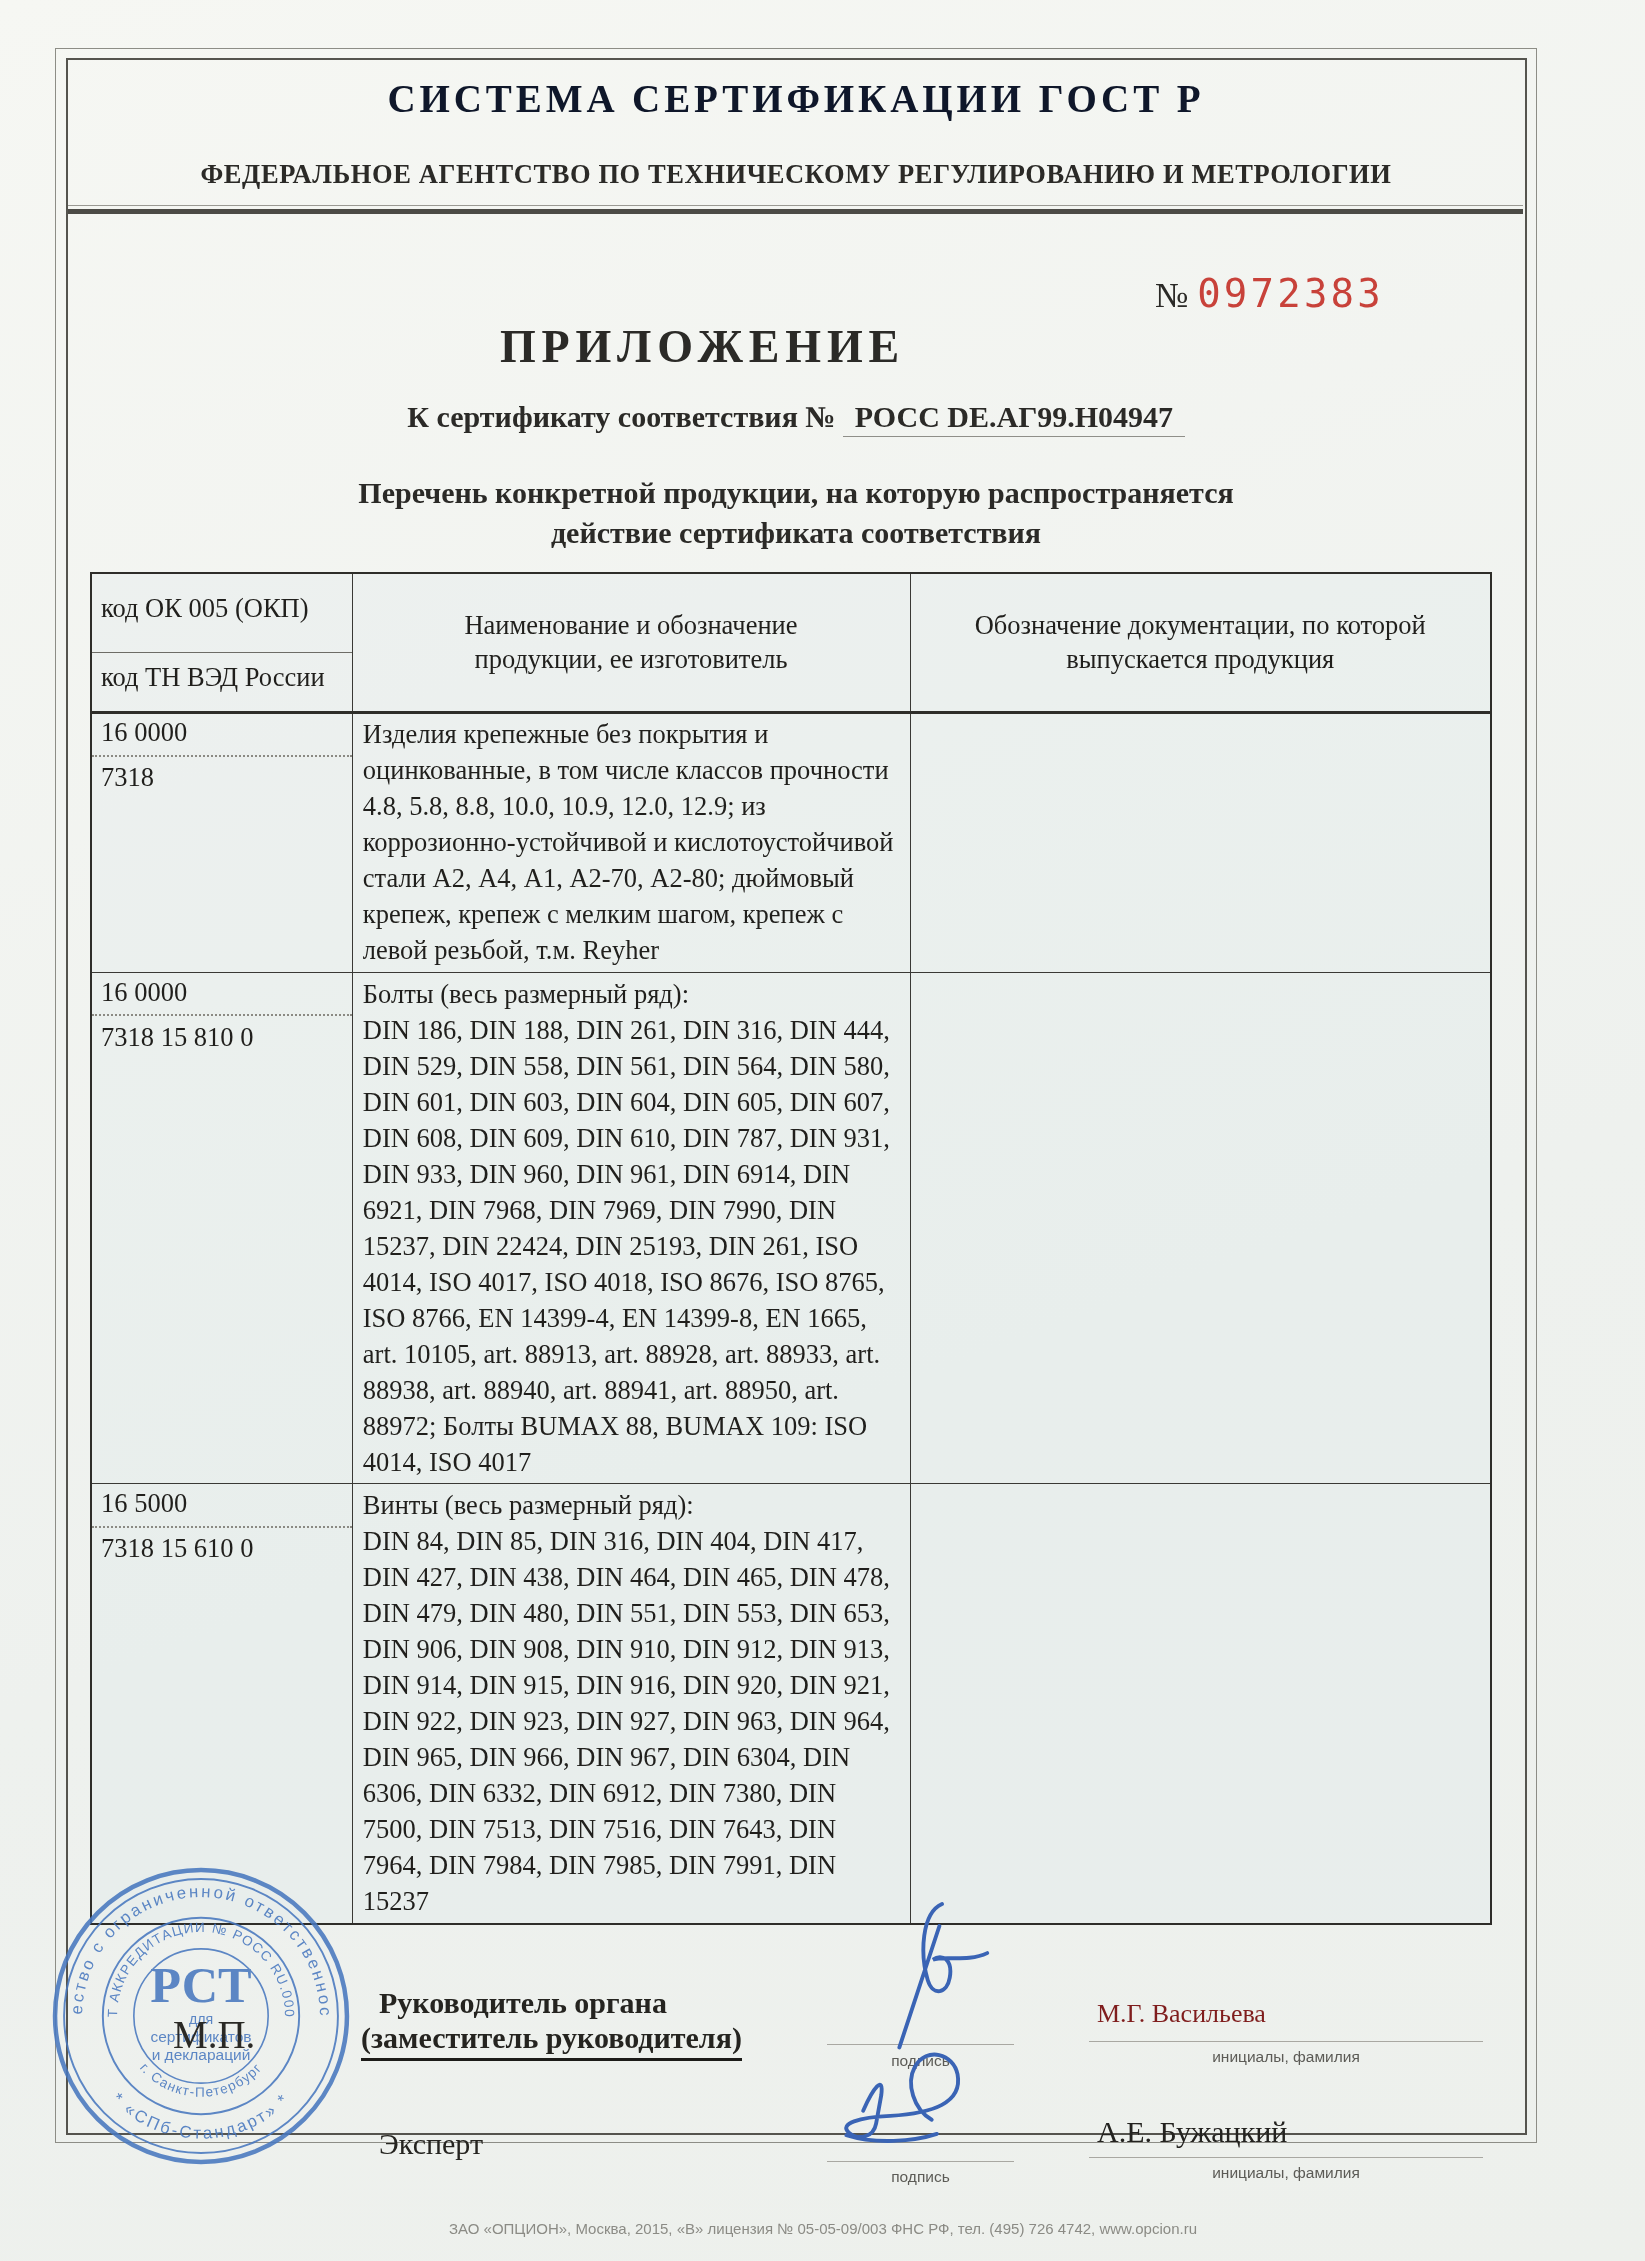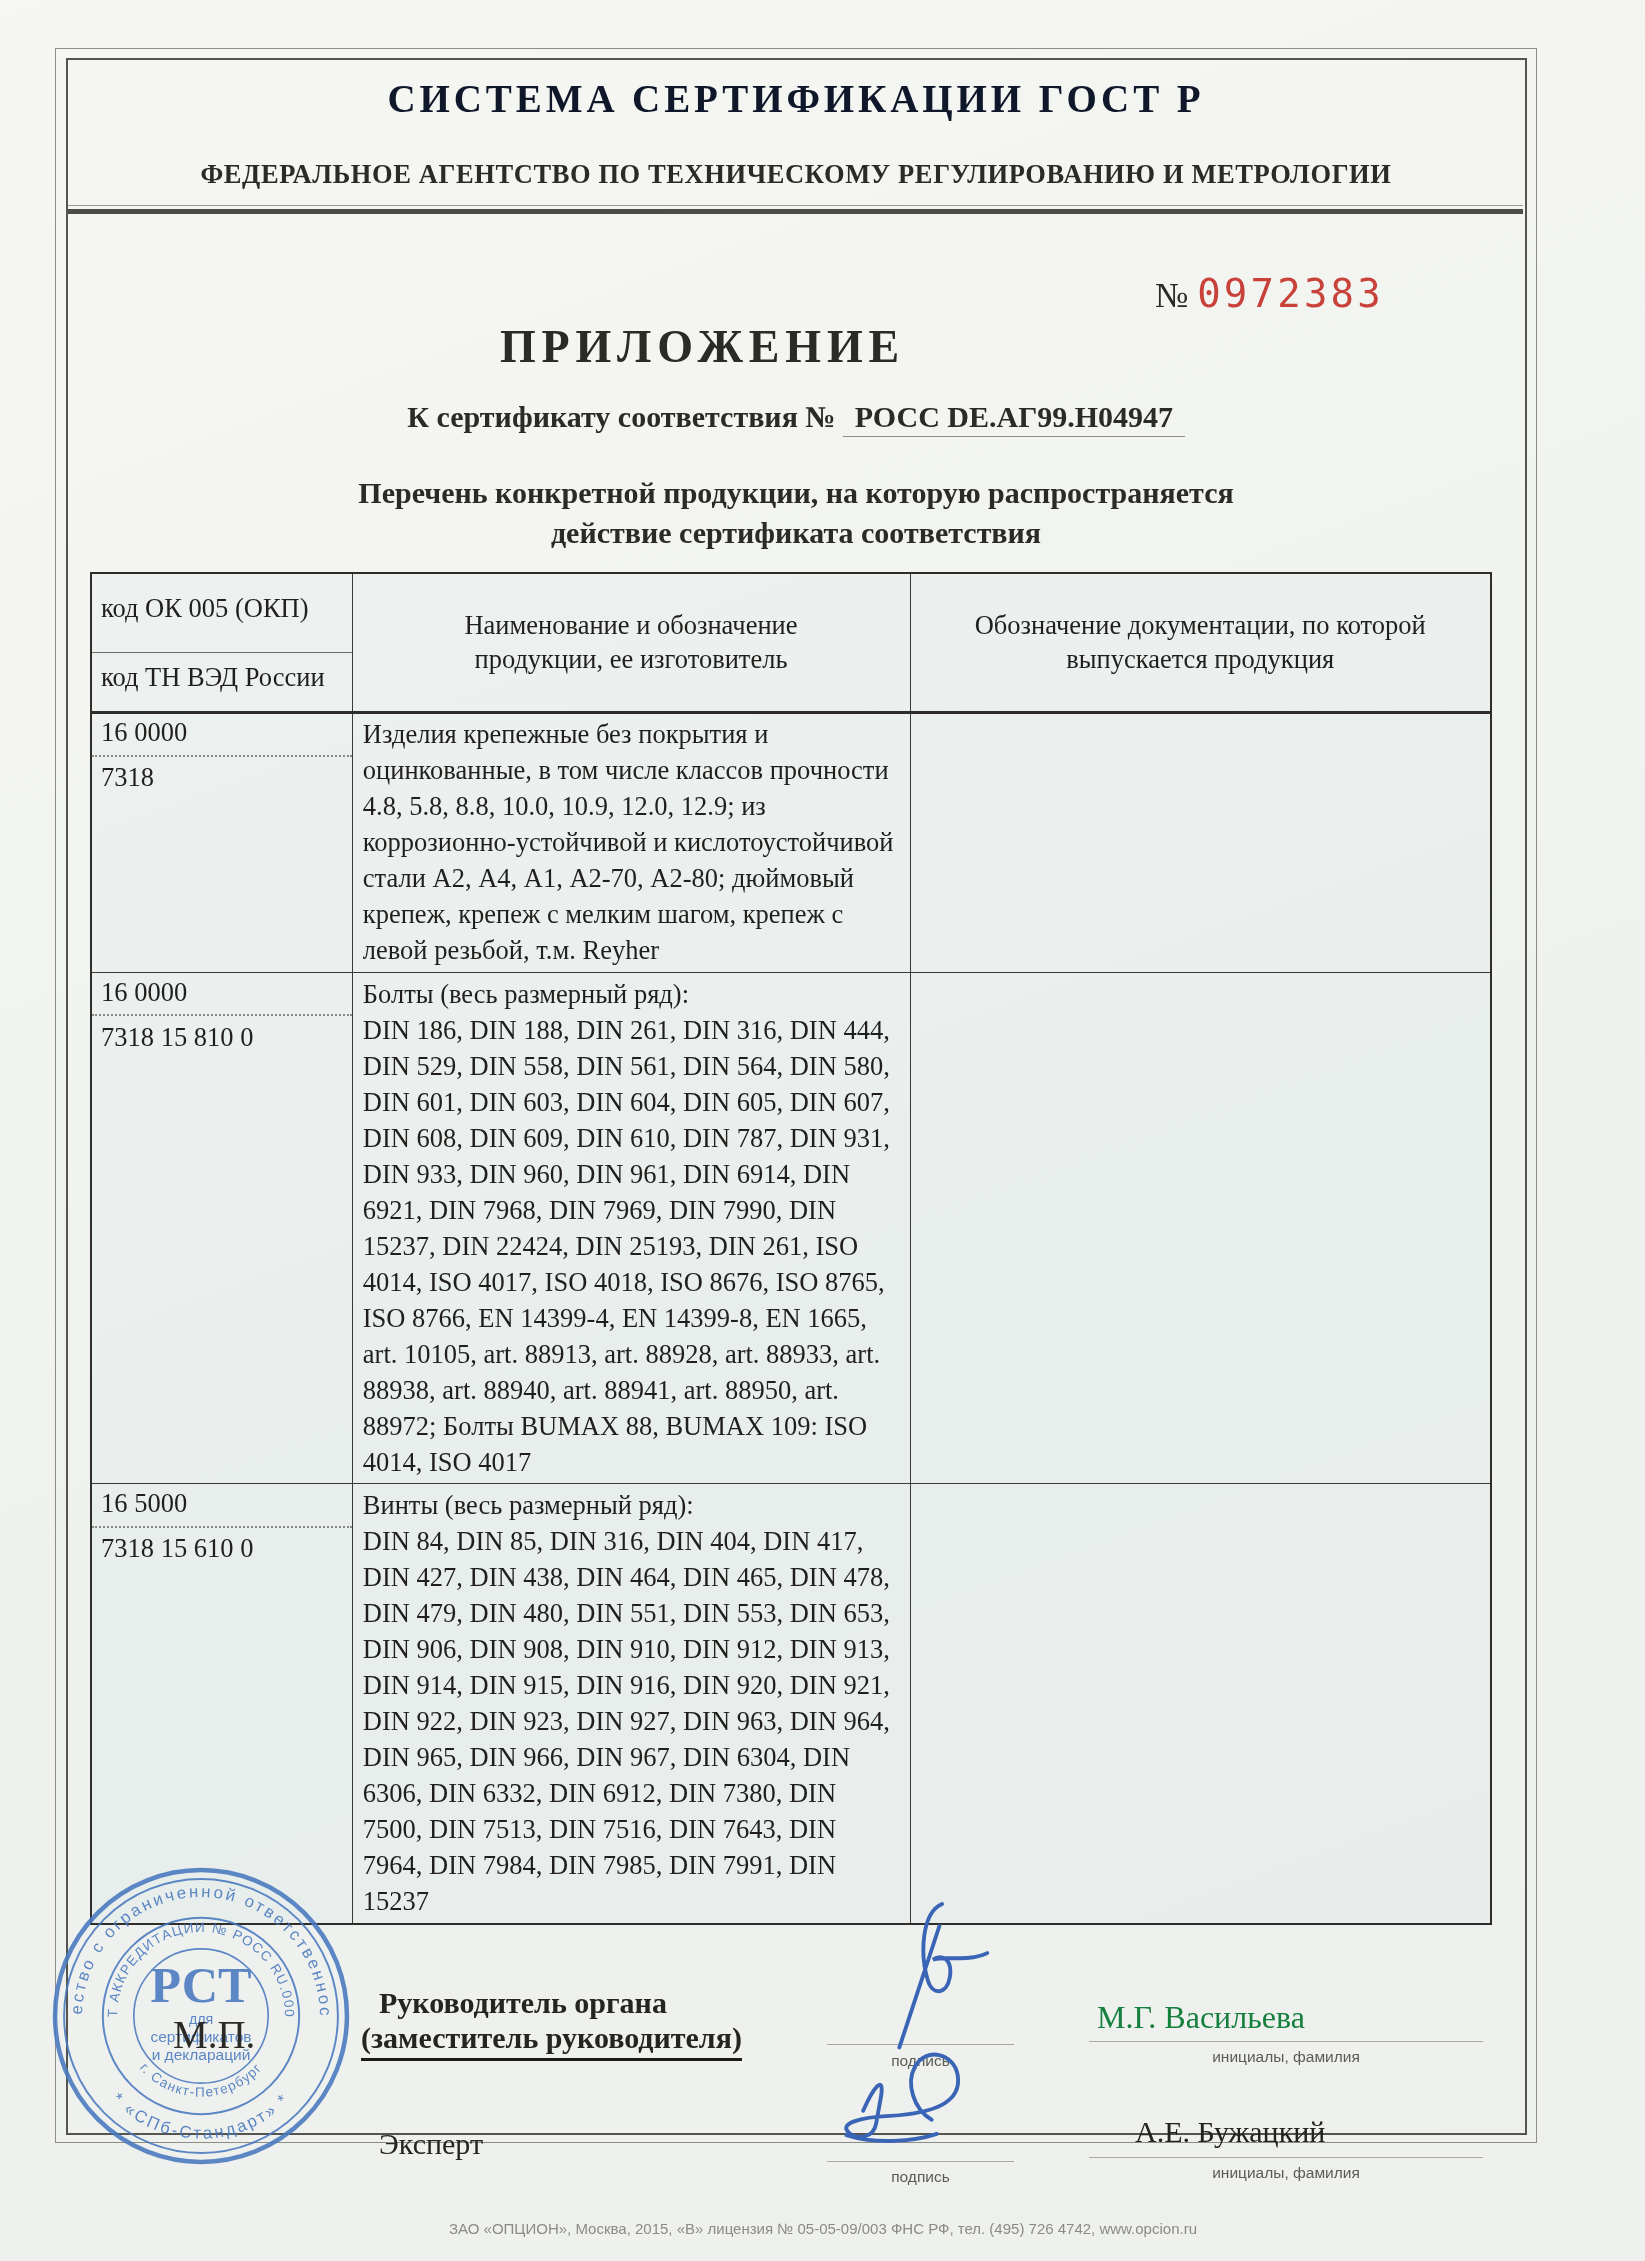--- a/index.html
+++ b/index.html
@@ -55,22 +55,22 @@
   .sig-line.l2{left:827px;top:2161px;width:187px;}
   .name-line{position:absolute;height:1.3px;background:#a9a8a2;}
   .name-line.n1{left:1089px;top:2041px;width:394px;}
   .name-line.n2{left:1089px;top:2157px;width:394px;}
   .sig-caption{position:absolute;font-family:"Liberation Sans","DejaVu Sans",sans-serif;
     font-size:15.5px;color:#5c5b56;}
   .cap-sign1{left:827px;top:2052px;width:187px;text-align:center;}
   .cap-sign2{left:827px;top:2168px;width:187px;text-align:center;}
   .cap-name1{left:1089px;top:2048px;width:394px;text-align:center;}
   .cap-name2{left:1089px;top:2164px;width:394px;text-align:center;}
-  .name1{position:absolute;left:1097px;top:1999px;font-size:32px;color:#15803d;}
-  .name2{position:absolute;left:1097px;top:2115px;font-size:30px;color:#23221f;margin-left:38px;}
+  .name1{position:absolute;left:1097px;top:1999px;font-size:26px;color:#7f1d1d;}
+  .name2{position:absolute;left:1097px;top:2115px;font-size:30px;color:#23221f;}
   .mp-mark{position:absolute;left:173px;top:2012px;font-size:39px;color:#2a2925;z-index:5;}
   .stamp{position:absolute;left:46px;top:1861px;z-index:3;opacity:0.88;}
   .sig-svg{position:absolute;z-index:4;}
   .sig-svg.s1{left:845px;top:1895px;}
   .sig-svg.s2{left:836px;top:2033px;}
   .footer{position:absolute;left:0;top:2220px;width:1646px;text-align:center;
     font-family:"Liberation Sans","DejaVu Sans",sans-serif;font-size:15px;color:#8b8b85;}
 </style>
 </head>
 <body>

